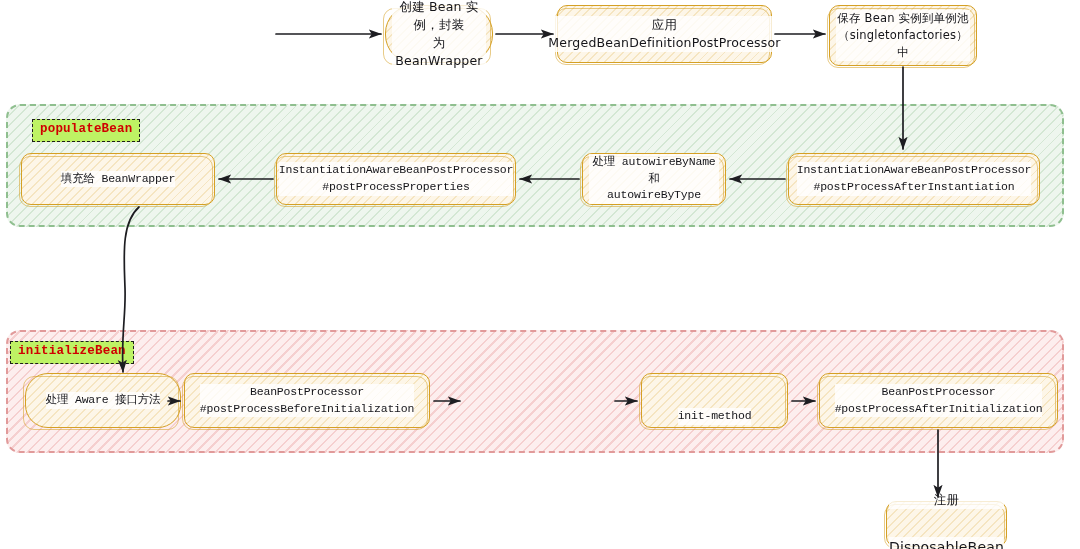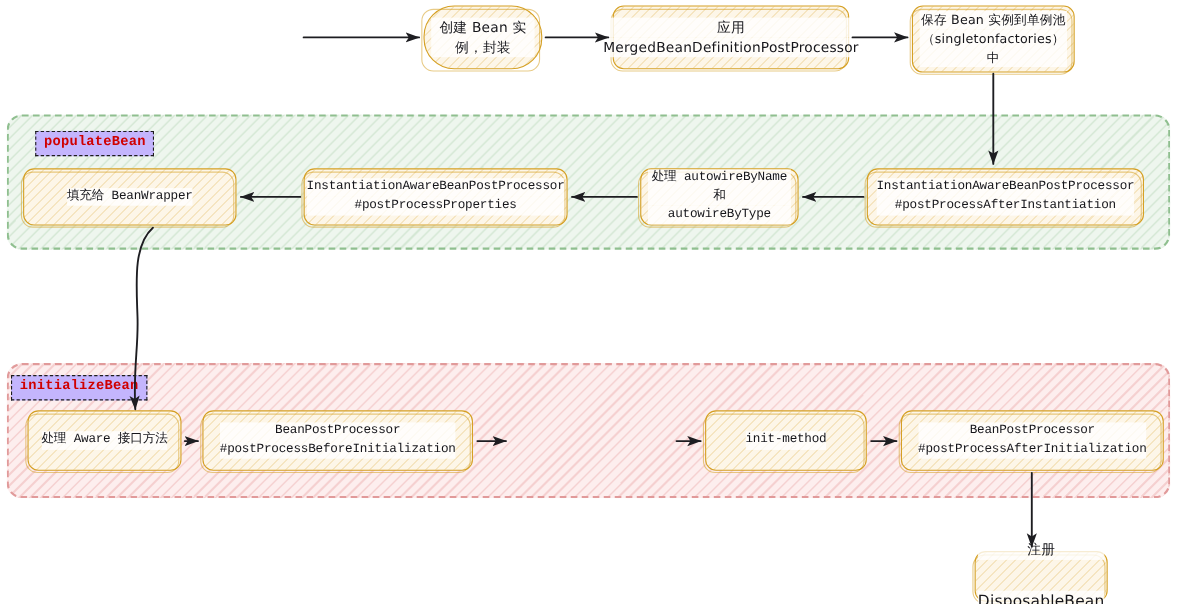--- a/index.html
+++ b/index.html
@@ -49,21 +49,21 @@
         rgba(221,120,120,0.26) 1.6px,
         rgba(255,255,255,0) 1.6px,
         rgba(255,255,255,0) 7px);
   }
 
   
   .group-tag {
     position: absolute;
     box-sizing: border-box;
     border: 1.6px dashed #1d1d1d;
-    background: #c4b5fd;
+    background: #bef264;
     color: #d00000;
     font-family: "Liberation Mono", "DejaVu Sans Mono", monospace;
     font-weight: bold;
     font-size: 12.5px;
     letter-spacing: 0.2px;
     padding: 3px 7px 4px 7px;
     white-space: nowrap;
     line-height: 1.1;
   }
   .group-tag.populate { left: 32px; top: 119px; }
@@ -137,20 +137,21 @@
 
   <div class="group green"></div>
   <div class="group pink"></div>
 
   <div class="group-tag populate">populateBean</div>
   <div class="group-tag initialize">initializeBean</div>
 
   <div class="node hand" style="left:385px; top:5px; width:108px; height:58px;border-radius:28px;">
     <div class="txt">
       <span class="line">创建 Bean 实例，封装</span>
+      <span class="line">为 BeanWrapper</span>
     </div>
   </div>
 
   <div class="node hand" style="left:557px; top:5px; width:215px; height:58px;">
     <div class="txt">
       <span class="line">应用</span>
       <span class="line">MergedBeanDefinitionPostProcessor</span>
     </div>
   </div>
 
@@ -181,35 +182,35 @@
     </div>
   </div>
 
   <div class="node mono" style="left:788px; top:153px; width:252px; height:52px;">
     <div class="txt">
       <span class="line">InstantiationAwareBeanPostProcessor</span>
       <span class="line">#postProcessAfterInstantiation</span>
     </div>
   </div>
 
-  <div class="node mono" style="left:25px; top:373px; width:140px; height:55px;">
+  <div class="node mono" style="left:25px; top:373px; width:156px; height:55px;border-radius:23px;">
     <div class="txt">
       <span class="line">处理 Aware 接口方法</span>
     </div>
   </div>
 
   <div class="node mono" style="left:184px; top:373px; width:246px; height:55px;">
     <div class="txt">
       <span class="line">BeanPostProcessor</span>
       <span class="line">#postProcessBeforeInitialization</span>
     </div>
   </div>
 
 
-  <div class="node mono" style="left:641px; top:373px; width:147px; height:55px;">
+  <div class="node mono" style="left:641px; top:373px; width:147px; height:55px;align-items:flex-end;">
     <div class="txt">
       <span class="line">init-method</span>
     </div>
   </div>
 
   <div class="node mono" style="left:819px; top:373px; width:239px; height:55px;">
     <div class="txt">
       <span class="line">BeanPostProcessor</span>
       <span class="line">#postProcessAfterInitialization</span>
     </div>

